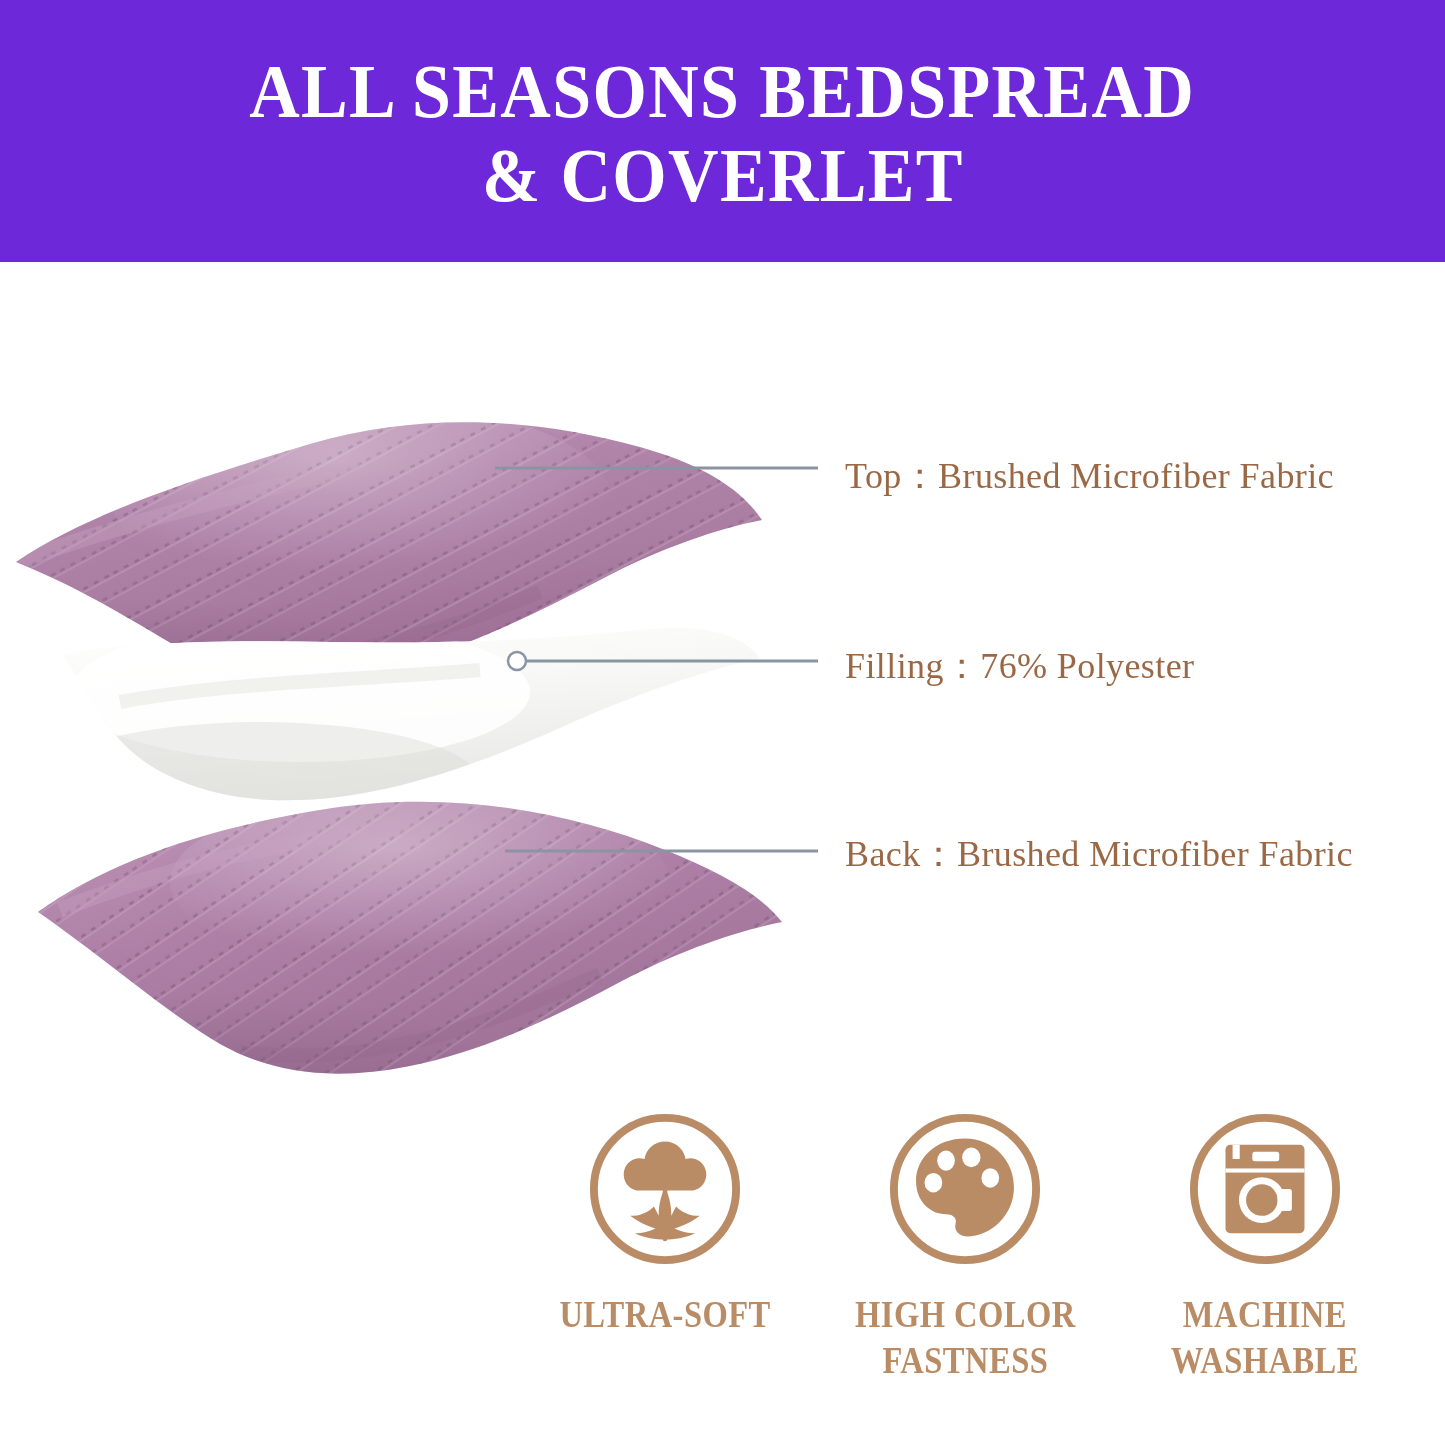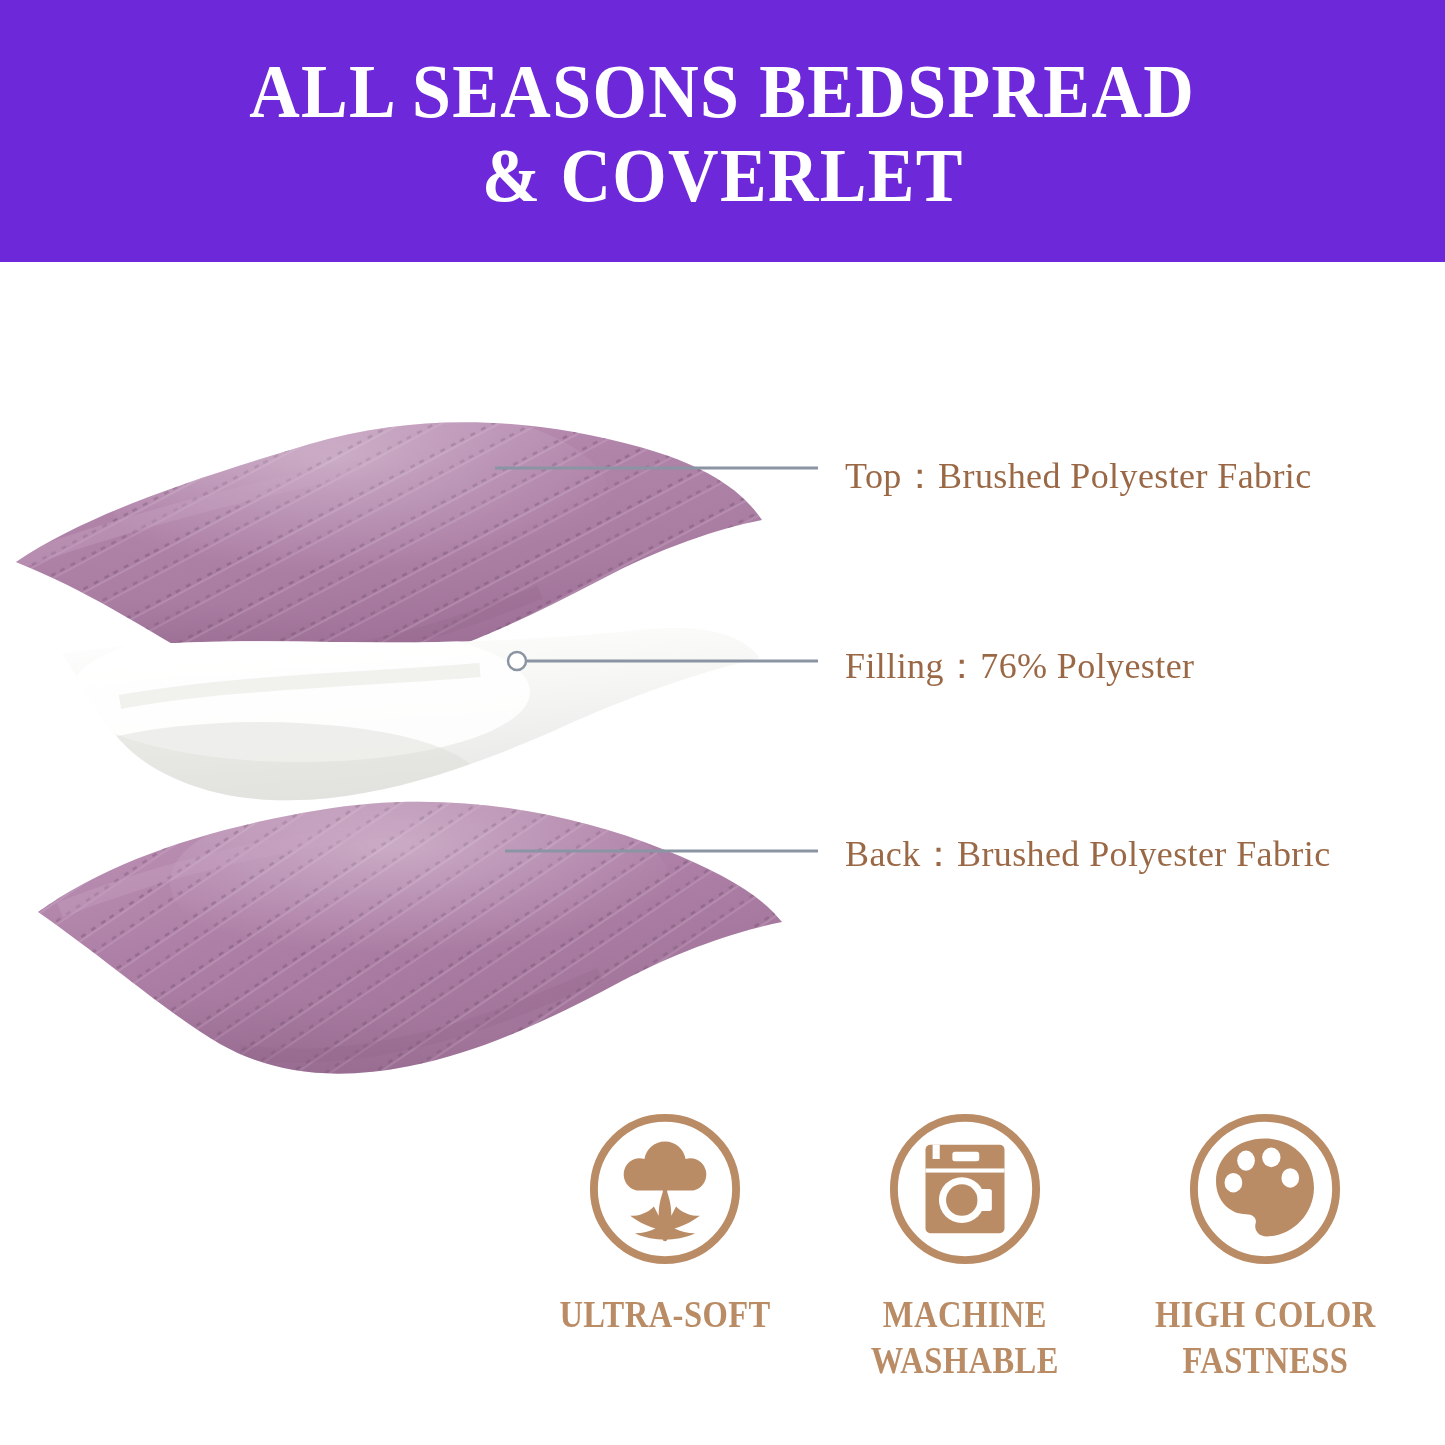--- a/index.html
+++ b/index.html
@@ -236,23 +236,23 @@
     </g>
 
     <g>
       <line x1="495" y1="206" x2="818" y2="206" stroke="#8A94A3" stroke-width="3"></line>
       <line x1="527" y1="399" x2="818" y2="399" stroke="#8A94A3" stroke-width="3"></line>
       <circle cx="517" cy="399" r="9" fill="#FFFFFF" stroke="#8A94A3" stroke-width="2.5"></circle>
       <line x1="505" y1="589" x2="818" y2="589" stroke="#8A94A3" stroke-width="3"></line>
     </g>
   </svg>
 
-  <div class="leader-label" id="label-top">Top：Brushed Polyester Fabric</div>
+  <div class="leader-label" id="label-top">Top：Brushed Microfiber Fabric</div>
   <div class="leader-label" id="label-fill">Filling：76% Polyester</div>
-  <div class="leader-label" id="label-back">Back：Brushed Polyester Fabric</div>
+  <div class="leader-label" id="label-back">Back：Brushed Microfiber Fabric</div>
 </div>
 
 <div id="features">
 
   <div class="feature">
     <svg class="feature-icon" viewBox="0 0 100 100">
       <circle cx="50" cy="50" r="45" fill="none" stroke="#BA8C66" stroke-width="5"></circle>
       <g fill="#BA8C66">
         <path d="M50 20 c-7 0 -12 5 -13 11 c-6 -2 -12 2 -13 8 c-1 6 3 11 8 12
                  l36 0 c5 -1 9 -6 8 -12 c-1 -6 -7 -10 -13 -8 c-1 -6 -6 -11 -13 -11 z"></path>
@@ -262,43 +262,43 @@
         <rect x="48.6" y="47" width="2.8" height="36" rx="1.2"></rect>
       </g>
     </svg>
     <div class="feature-label">ULTRA-SOFT</div>
   </div>
 
 
   <div class="feature">
     <svg class="feature-icon" viewBox="0 0 100 100">
       <circle cx="50" cy="50" r="45" fill="none" stroke="#BA8C66" stroke-width="5"></circle>
+      <path d="M50 18 c-18 0 -31 12 -31 27 c0 13 9 21 19 21 c5 0 7 3 6 6
+               c-1 4 2 8 7 8 c16 0 30 -14 30 -31 c0 -17 -13 -31 -31 -31 z" fill="#BA8C66"></path>
+      <g fill="#FFFFFF">
+        <ellipse cx="38" cy="32" rx="5.6" ry="6.4"></ellipse>
+        <ellipse cx="54" cy="30" rx="5.8" ry="6.2"></ellipse>
+        <ellipse cx="30" cy="46" rx="5.6" ry="6.2"></ellipse>
+        <ellipse cx="66" cy="43" rx="5.6" ry="6.2"></ellipse>
+      </g>
+    </svg>
+    <div class="feature-label">HIGH COLOR
+FASTNESS</div>
+  </div>
+
+  <div class="feature">
+    <svg class="feature-icon" viewBox="0 0 100 100">
+      <circle cx="50" cy="50" r="45" fill="none" stroke="#BA8C66" stroke-width="5"></circle>
       <g fill="#BA8C66">
         <path d="M28 22 h44 a3 3 0 0 1 3 3 v50 a3 3 0 0 1 -3 3 h-44
                  a3 3 0 0 1 -3 -3 v-50 a3 3 0 0 1 3 -3 z"></path>
       </g>
       <rect x="25" y="37" width="50" height="2.6" fill="#FFFFFF"></rect>
       <rect x="29.5" y="22" width="4.5" height="9" fill="#FFFFFF"></rect>
       <rect x="42" y="26.5" width="17" height="6" rx="1.6" fill="#FFFFFF"></rect>
       <circle cx="48" cy="57" r="14.5" fill="#FFFFFF"></circle>
       <circle cx="48" cy="57" r="10" fill="#BA8C66"></circle>
       <rect x="58" y="50" width="9" height="14" rx="1.6" fill="#FFFFFF"></rect>
     </svg>
     <div class="feature-label">MACHINE
 WASHABLE</div>
   </div>
-
-  <div class="feature">
-    <svg class="feature-icon" viewBox="0 0 100 100">
-      <circle cx="50" cy="50" r="45" fill="none" stroke="#BA8C66" stroke-width="5"></circle>
-      <path d="M50 18 c-18 0 -31 12 -31 27 c0 13 9 21 19 21 c5 0 7 3 6 6
-               c-1 4 2 8 7 8 c16 0 30 -14 30 -31 c0 -17 -13 -31 -31 -31 z" fill="#BA8C66"></path>
-      <g fill="#FFFFFF">
-        <ellipse cx="38" cy="32" rx="5.6" ry="6.4"></ellipse>
-        <ellipse cx="54" cy="30" rx="5.8" ry="6.2"></ellipse>
-        <ellipse cx="30" cy="46" rx="5.6" ry="6.2"></ellipse>
-        <ellipse cx="66" cy="43" rx="5.6" ry="6.2"></ellipse>
-      </g>
-    </svg>
-    <div class="feature-label">HIGH COLOR
-FASTNESS</div>
-  </div>
 </div>
 
 </body></html>

